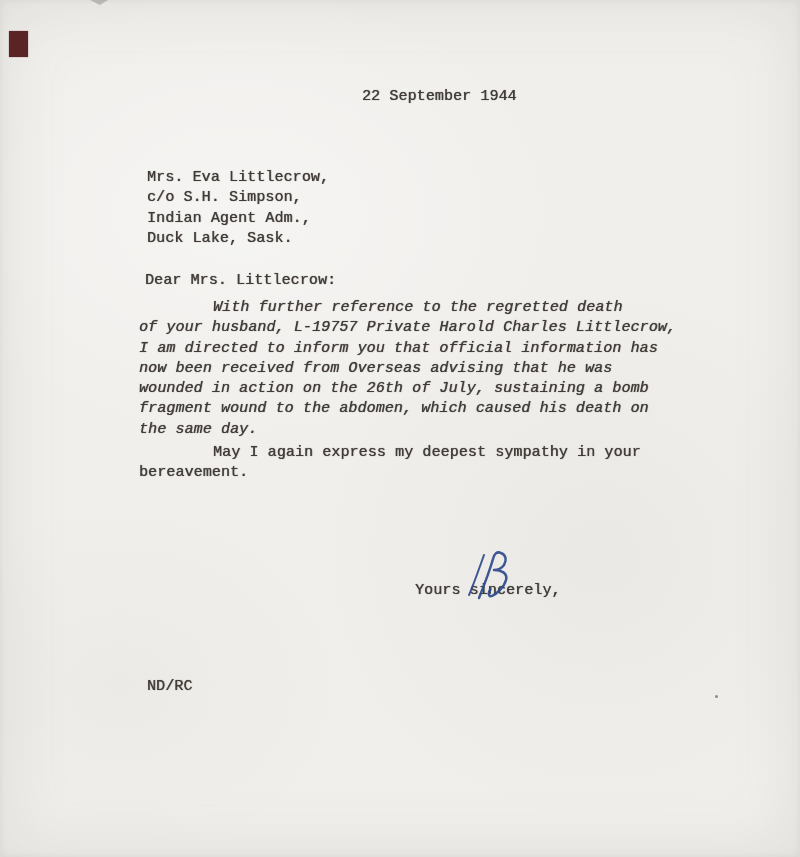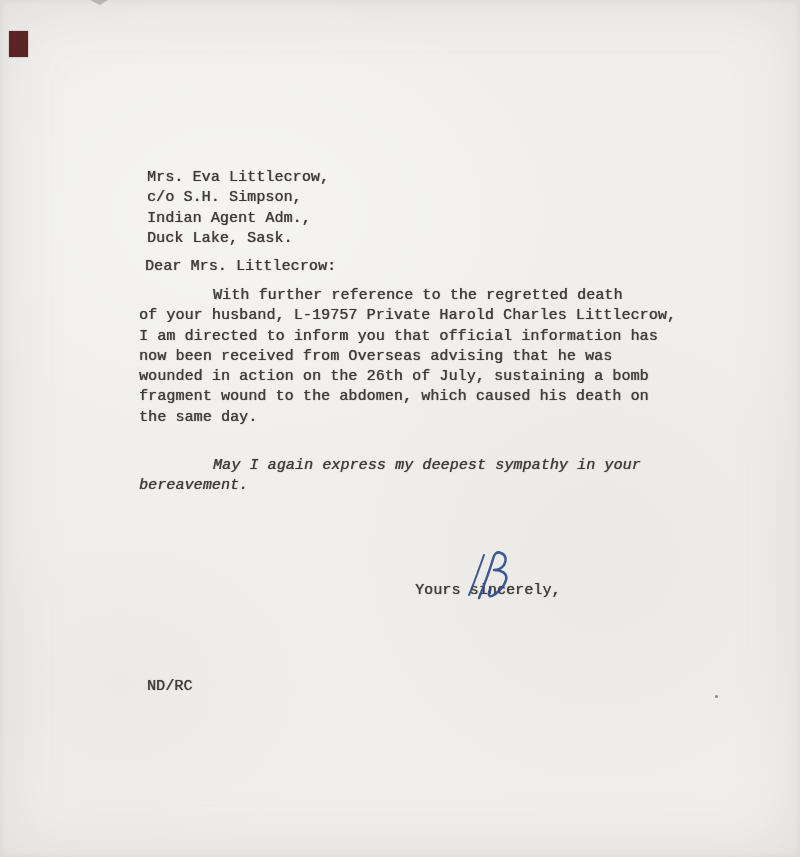--- a/index.html
+++ b/index.html
@@ -29,23 +29,23 @@
     font-family: "Liberation Mono", "DejaVu Sans Mono", monospace;
     font-size: 15px;
     line-height: 20.3px;
     color: var(--ink);
     white-space: pre;
     text-shadow: 0.45px 0 0.7px rgba(64,59,55,0.75), 0 0 0.9px rgba(64,59,55,0.35);
     letter-spacing: 0.1px;
   }
   .date-line       { top: 87px;  left: 362px; }
   .address-block   { top: 168px; left: 147px; font-family: Liberation Mono, monospace; }
-  .salutation-line { top: 257px; left: 145px; }
-  .body-para-1     { top: 286px; left: 139px; text-indent: 74px; }
-  .body-para-2     { top: 456px; left: 139px; text-indent: 74px; font-style: italic; }
+  .salutation-line { top: 271px; left: 145px; }
+  .body-para-1     { top: 298px; left: 139px; text-indent: 74px; font-style: italic; }
+  .body-para-2     { top: 443px; left: 139px; text-indent: 74px; }
   .closing-line    { top: 533px; left: 415px; margin-top: 48px; }
   .signature-svg {
     position: absolute;
     top: 549px;
     left: 463px;
     width: 60px;
     height: 54px;
     color: var(--signature-ink);
   }
   .signature-svg path {
@@ -86,20 +86,21 @@
   }
 </style>
 </head>
 <body>
 
 <div class="page">
 
   <div class="corner-mark"></div>
   <div class="paper-notch"></div>
 
+  <div class="typed date-line">22 September 1944</div>
 
   <div class="typed address-block">Mrs. Eva Littlecrow,
 c/o S.H. Simpson,
 Indian Agent Adm.,
 Duck Lake, Sask.</div>
 
   <div class="typed salutation-line">Dear Mrs. Littlecrow:</div>
 
   <div class="typed body-para-1">With further reference to the regretted death
 of your husband, L-19757 Private Harold Charles Littlecrow,

